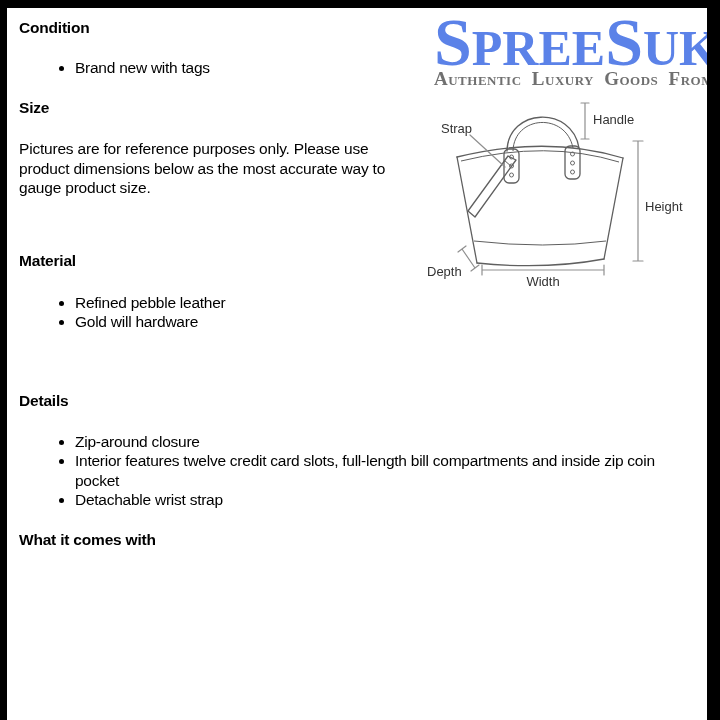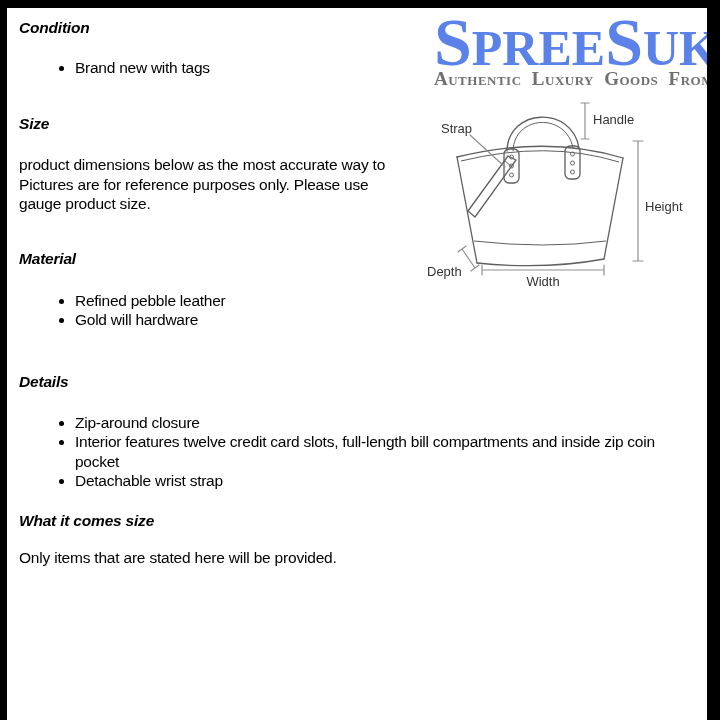--- a/index.html
+++ b/index.html
@@ -13,32 +13,32 @@
   .bar-left{left:0;top:0;width:7px;height:720px;}
   .bar-right{left:707px;top:0;width:13px;height:720px;}
 
   .content{
     position:absolute;left:7px;top:8px;right:13px;bottom:0;
     padding:10px 6px 0 12px;overflow:hidden;
   }
 
   
   .heading{
-    margin:0;font-size:15.5px;line-height:19.4px;font-weight:bold;letter-spacing:-0.2px;font-style:italic;
+    margin:0;font-size:15.5px;line-height:19.4px;font-weight:bold;letter-spacing:-0.2px;
   }
   .para{margin:0;font-size:15.5px;line-height:19.4px;letter-spacing:-0.2px;max-width:400px;}
   ul{margin:16px;padding-left:40px;list-style:disc;}
   li{font-size:15.5px;line-height:19.4px;letter-spacing:-0.25px;}
   .mt-ul1{margin-top:21px;}
-  .mt-size{margin-top:36px;}
+  .mt-size{margin-top:20px;}
   .mt-para{margin-top:22px;}
   .mt-ul2{margin-top:16px;}
-  .mt-material{margin-top:36px;}
+  .mt-material{margin-top:54px;}
   .mt-ul3{margin-top:22px;}
-  .mt-details{margin-top:42px;}
+  .mt-details{margin-top:59px;}
   .mt-ul4{margin-top:22px;}
   .mt-includes{margin-top:20px;}
   .mt-ul5{margin-top:23px;}
   .footer-note{margin:18px 0 0 0;font-size:15.5px;line-height:19.4px;letter-spacing:-0.2px;}
 
   
   .logo{
     position:absolute;left:427px;top:2px;white-space:nowrap;z-index:1;
     font-family:"Liberation Serif","DejaVu Serif",serif;font-weight:bold;
     color:#5b82e8;line-height:64px;cursor:pointer;
@@ -121,36 +121,35 @@
       <text x="7" y="182">Depth</text>
     </svg>
 
     <p class="heading">Condition</p>
     <ul class="mt-ul1">
       <li>Brand new with tags</li>
     </ul>
 
     <p class="heading mt-size">Size</p>
     <div class="para mt-para">
+      <div>Pictures are for reference purposes only. Please use</div>
       <div>product dimensions below as the most accurate way to</div>
-      <div>Pictures are for reference purposes only. Please use</div>
       <div>gauge product size.</div>
     </div>
 
     <p class="heading mt-material">Material</p>
     <ul class="mt-ul3">
       <li>Refined pebble leather</li>
       <li>Gold will hardware</li>
     </ul>
 
     <p class="heading mt-details">Details</p>
     <ul class="mt-ul4">
       <li>Zip-around closure</li>
       <li>Interior features twelve credit card slots, full-length bill compartments and inside zip coin pocket</li>
       <li>Detachable wrist strap</li>
     </ul>
 
-    <p class="heading mt-includes">What it comes size</p>
+    <p class="heading mt-includes">What it comes with</p>
 
-    <p class="footer-note">Only items that are stated here will be provided.</p>
 
   </div>
 </div>
 
 </body></html>

